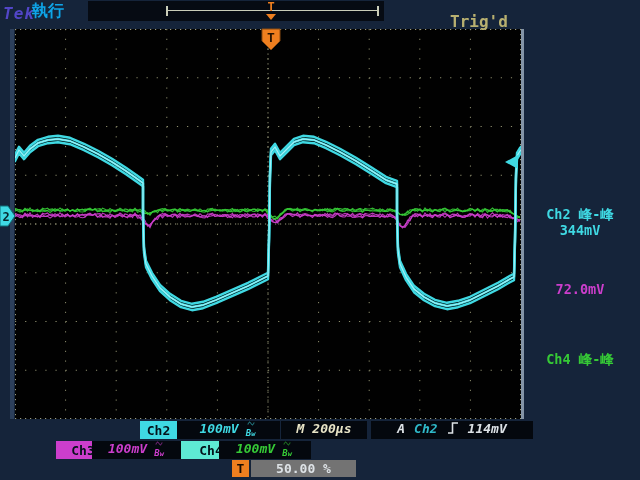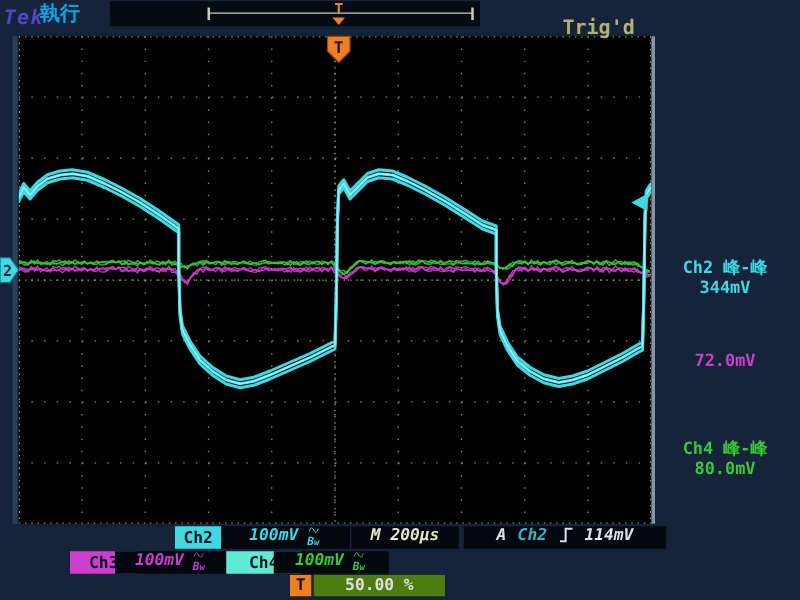--- a/index.html
+++ b/index.html
@@ -104,21 +104,20 @@
 
   <div class="abs meas" style="top:206px;color:#3fd9e3">
     <div>Ch2 峰-峰</div>
     <div>344mV</div>
   </div>
   <div class="abs meas" style="top:281px;color:#cc3ecc">
     <div>72.0mV</div>
   </div>
   <div class="abs meas" style="top:351px;color:#36ca36">
     <div>Ch4 峰-峰</div>
-    <div>80.0mV</div>
   </div>
 
   <div class="abs namebox" style="left:140px;top:421px;width:37px;background:#3fd9e3">
     <span>Ch2</span>
   </div>
   <div class="abs rbox" style="left:177px;top:421px;width:103px;color:#3fd9e3">
     <span>100mV</span>
     <span class="icongap">
       <svg width="14" height="10" viewBox="0 0 14 10">
         <path d="M1 7 C2.5 1,5 1,7 5 C9 9,11.5 9,13 3" fill="none" stroke="#3fd9e3" stroke-width="1.3"></path>
@@ -160,17 +159,17 @@
       <svg width="14" height="10" viewBox="0 0 14 10">
         <path d="M1 7 C2.5 1,5 1,7 5 C9 9,11.5 9,13 3" fill="none" stroke="#36ca36" stroke-width="1.3"></path>
       </svg>
       <span class="bw"><span>B</span><span class="sub">w</span></span>
     </span>
   </div>
 
   <div class="abs tbox" style="left:232px;top:460px;width:17px;background:#ef7f1f;color:#1d0d00">
     <span>T</span>
   </div>
-  <div class="abs tbox" style="left:251px;top:460px;width:105px;background:#4d7c0f;color:#dde2e6">
+  <div class="abs tbox" style="left:251px;top:460px;width:105px;background:#737373;color:#dde2e6">
     <span>50.00 %</span>
   </div>
 
 </div>
 
 </body></html>

